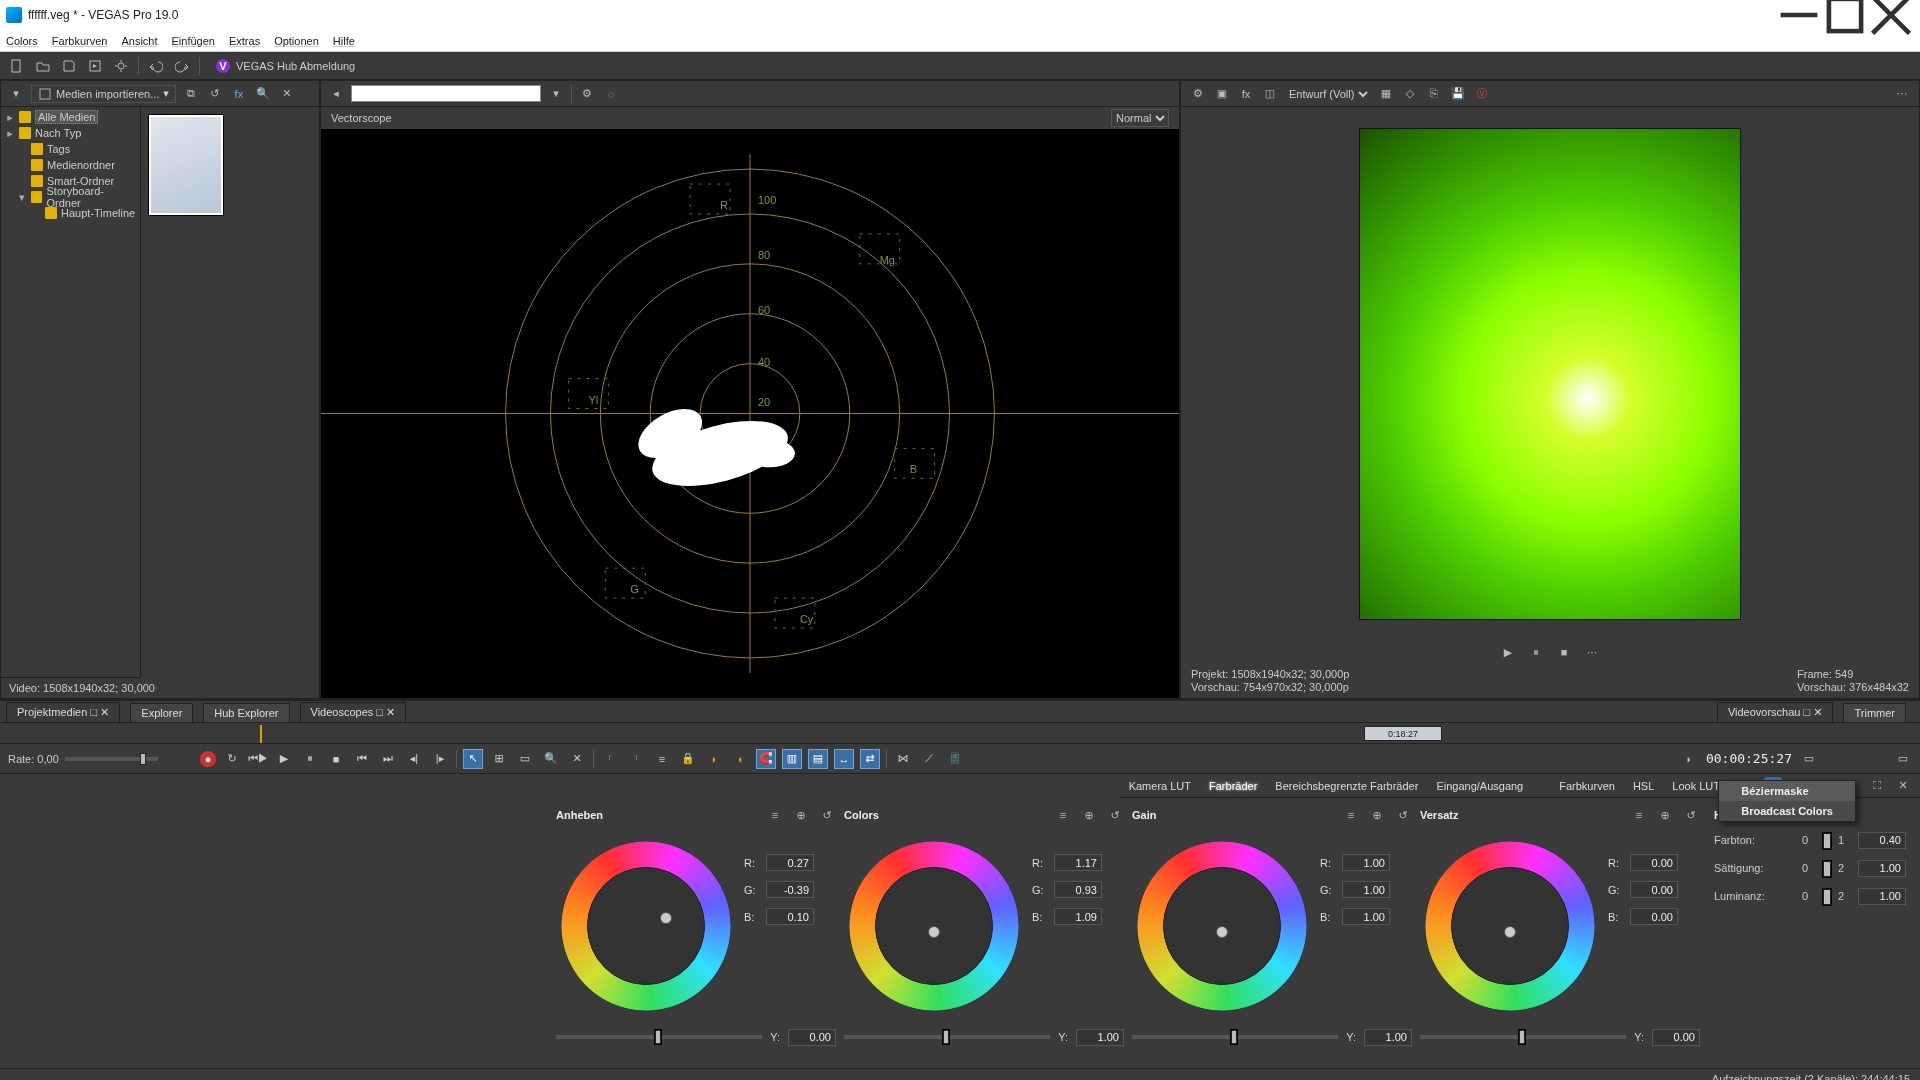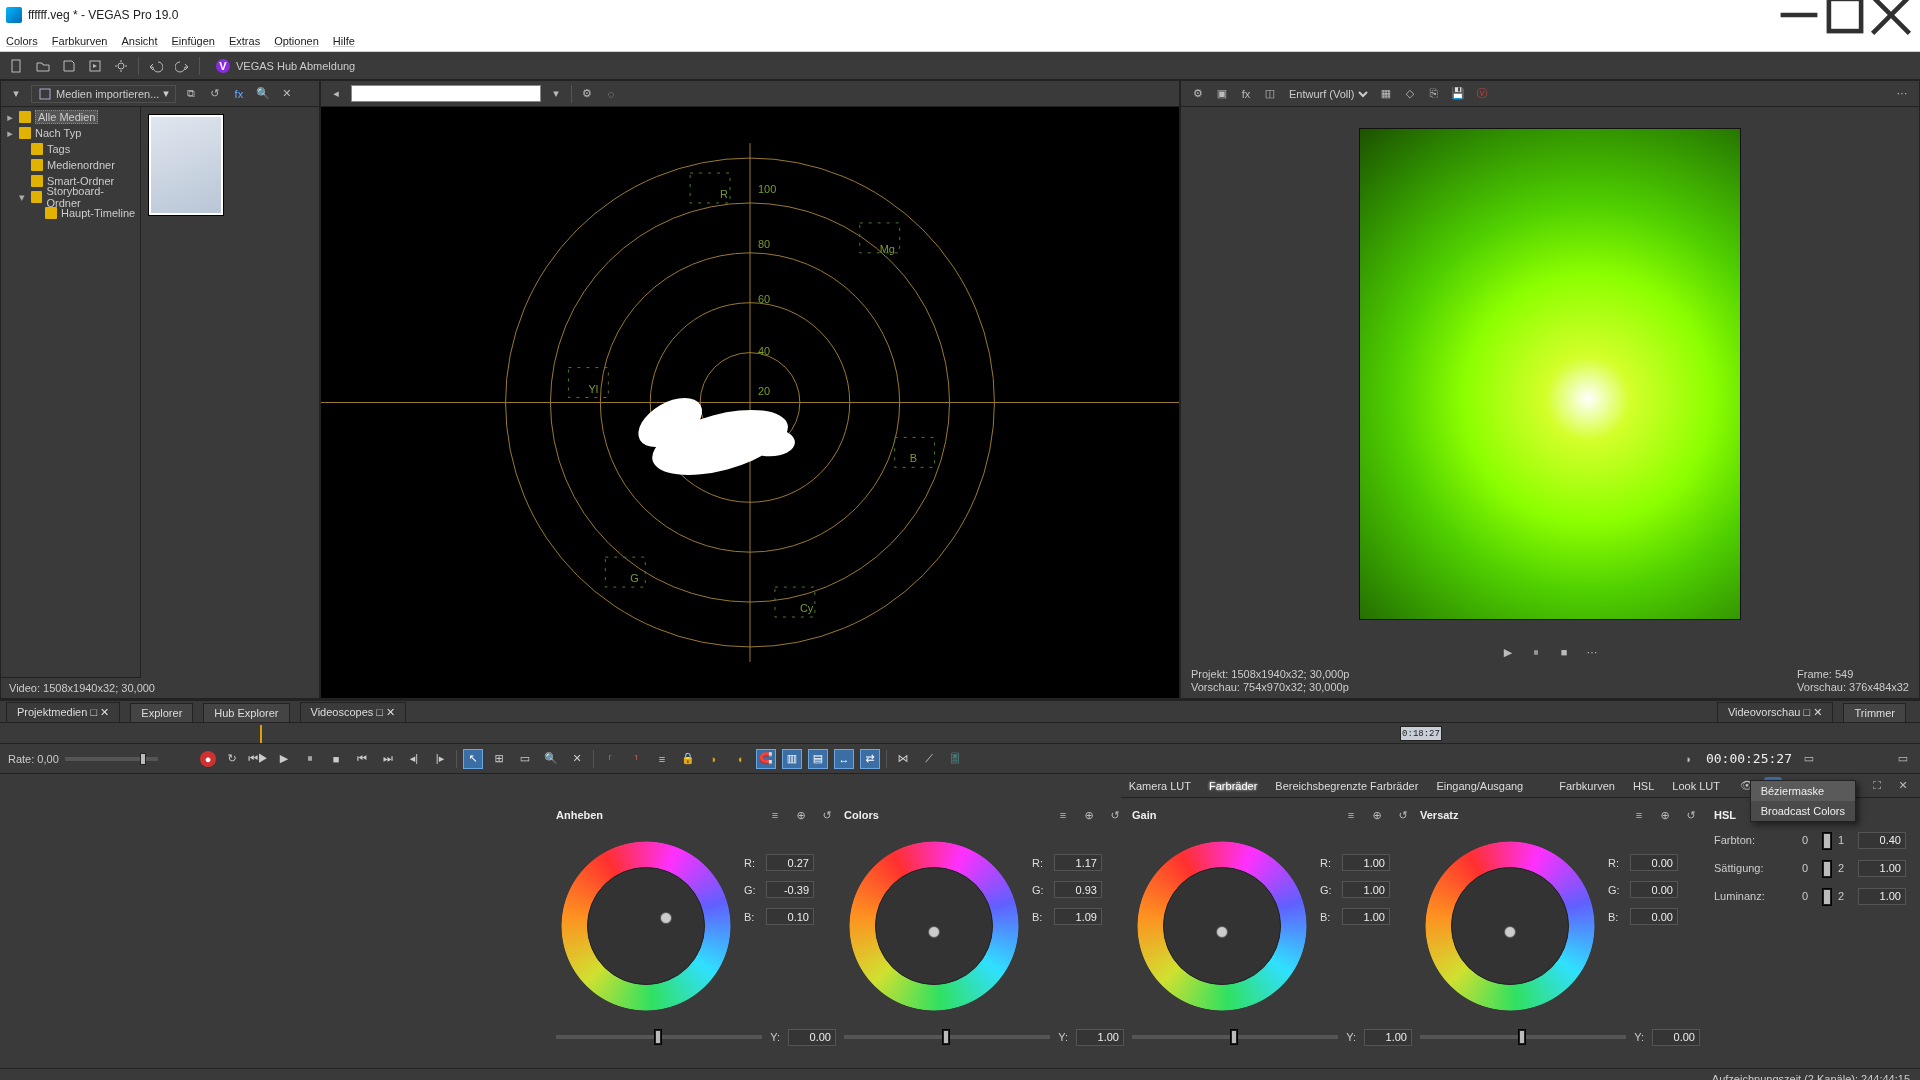--- a/index.html
+++ b/index.html
@@ -59,42 +59,42 @@
 
 
 .dock-tabs { height:22px; background:#3a3a3a; display:flex; align-items:flex-end; border-top:1px solid #222; }
 .dock-group { display:flex; align-items:center; gap:2px; padding:0 6px; }
 .dock-tab { padding:3px 10px; background:#444; border:1px solid #222; border-bottom:none; margin-right:8px; color:#ddd; }
 .dock-tab.active { background:#3a3a3a; }
 
 
 .tl-strip { height:22px; background:#3a3a3a; border-top:1px solid #222; border-bottom:1px solid #222; position:relative; }
 .tl-marker { position:absolute; left:260px; top:2px; width:2px; height:18px; background:#e0a000; }
-.tl-clip { position:absolute; right:478px; top:3px; height:15px; width:42px; background:#c9cfd6; border:1px solid #222; color:#222; font-size:9px; display:flex; align-items:center; justify-content:center;font-family:Liberation Mono, monospace; }
+.tl-clip { position:absolute; right:478px; top:3px; height:15px; width:78px; background:#c9cfd6; border:1px solid #222; color:#222; font-size:9px; display:flex; align-items:center; justify-content:center; }
 
 
 .transport-row { height:30px; background:#3a3a3a; display:flex; align-items:center; padding:0 8px; gap:6px; border-bottom:1px solid #222; }
 .rate { width:150px; display:flex; align-items:center; gap:6px; }
 .rate-track { flex:1; height:4px; background:#555; position:relative; }
 .rate-thumb { position:absolute; left:75px; top:-4px; width:6px; height:12px; background:#bbb; border:1px solid #222; }
 .toolbtn { width:20px; height:20px; display:flex; align-items:center; justify-content:center; color:#ccc; border:1px solid transparent; }
 .toolbtn.rec { color:#fff; background:#d03030; border-radius:50%; width:16px; height:16px; }
 .toolbtn.active { background:#3b6ea5; border:1px solid #6aa7e0; color:#fff; }
 .timecode { margin-left:auto; display:flex; align-items:center; gap:8px; }
 .timecode .tc { font-family: Consolas, monospace; font-size:13px; color:#eee; }
 
 
 .grade { flex:1; background:#3a3a3a; display:flex; flex-direction:column;align-items:flex-end; }
 .grade-tabs { height:24px; display:flex; align-items:center; padding:0 8px; gap:18px; border-bottom:1px solid #222; }
 .grade-tabs .gtab { color:#ddd; cursor:default; }
 .grade-tabs .gtab.active { color:#fff; text-shadow:0 0 3px #fff; }
 .grade-tabs .spacer { flex:1; }
 .grade-tabs .tools { display:flex; gap:8px; align-items:center; }
 .ctx-menu { position:absolute; right:64px; top:780px; background:#4a4a4a; border:1px solid #222; box-shadow:3px 3px 6px rgba(0,0,0,.5); z-index:50; }
-.ctx-menu .mi { padding:4px 10px; color:#eee; }
+.ctx-menu .mi { padding:4px 22px; color:#eee;font-weight:bold; }
 .ctx-menu .mi.hover { background:#5a5a5a; }
 
 .grade-body { flex:1; display:flex; padding:6px 8px 20px 8px; gap:8px; }
 .wheel-col { width:280px; display:flex; flex-direction:column; }
 .wheel-head { display:flex; align-items:center; height:22px; }
 .wheel-head .whname { font-weight:600; color:#eee; }
 .wheel-head .whbtns { margin-left:auto; display:flex; gap:8px; color:#bbb; }
 .wheel-row { flex:1; display:flex; gap:8px; }
 .wheel { width:180px; height:200px; position:relative; display:flex; align-items:center; justify-content:center; }
 .wheel .ring {
@@ -277,20 +277,24 @@
   </div>
 
   <div class="panel center-panel">
     <div class="center-top-tools">
       <span class="tbtn">◂</span>
       <input class="search" style="">
       <span class="tbtn">▾</span>
       <div class="sep-v"></div>
       <span class="tbtn">⚙</span>
       <span class="tbtn">◌</span>
+    </div>
+    <div class="scope-head">
+      <span>Vectorscope</span>
+      <span><select><option>Normal</option></select></span>
     </div>
     <div class="scope-body">
       <svg viewBox="0 0 860 520" width="100%" height="100%" preserveAspectRatio="xMidYMid meet">
         <g stroke="#9a7a30" fill="none" stroke-width="1">
           <line x1="0" y1="260" x2="860" y2="260"></line>
           <line x1="430" y1="0" x2="430" y2="520"></line>
           <circle cx="430" cy="260" r="50"></circle>
             <circle cx="430" cy="260" r="100"></circle>
             <circle cx="430" cy="260" r="150"></circle>
             <circle cx="430" cy="260" r="200"></circle>

